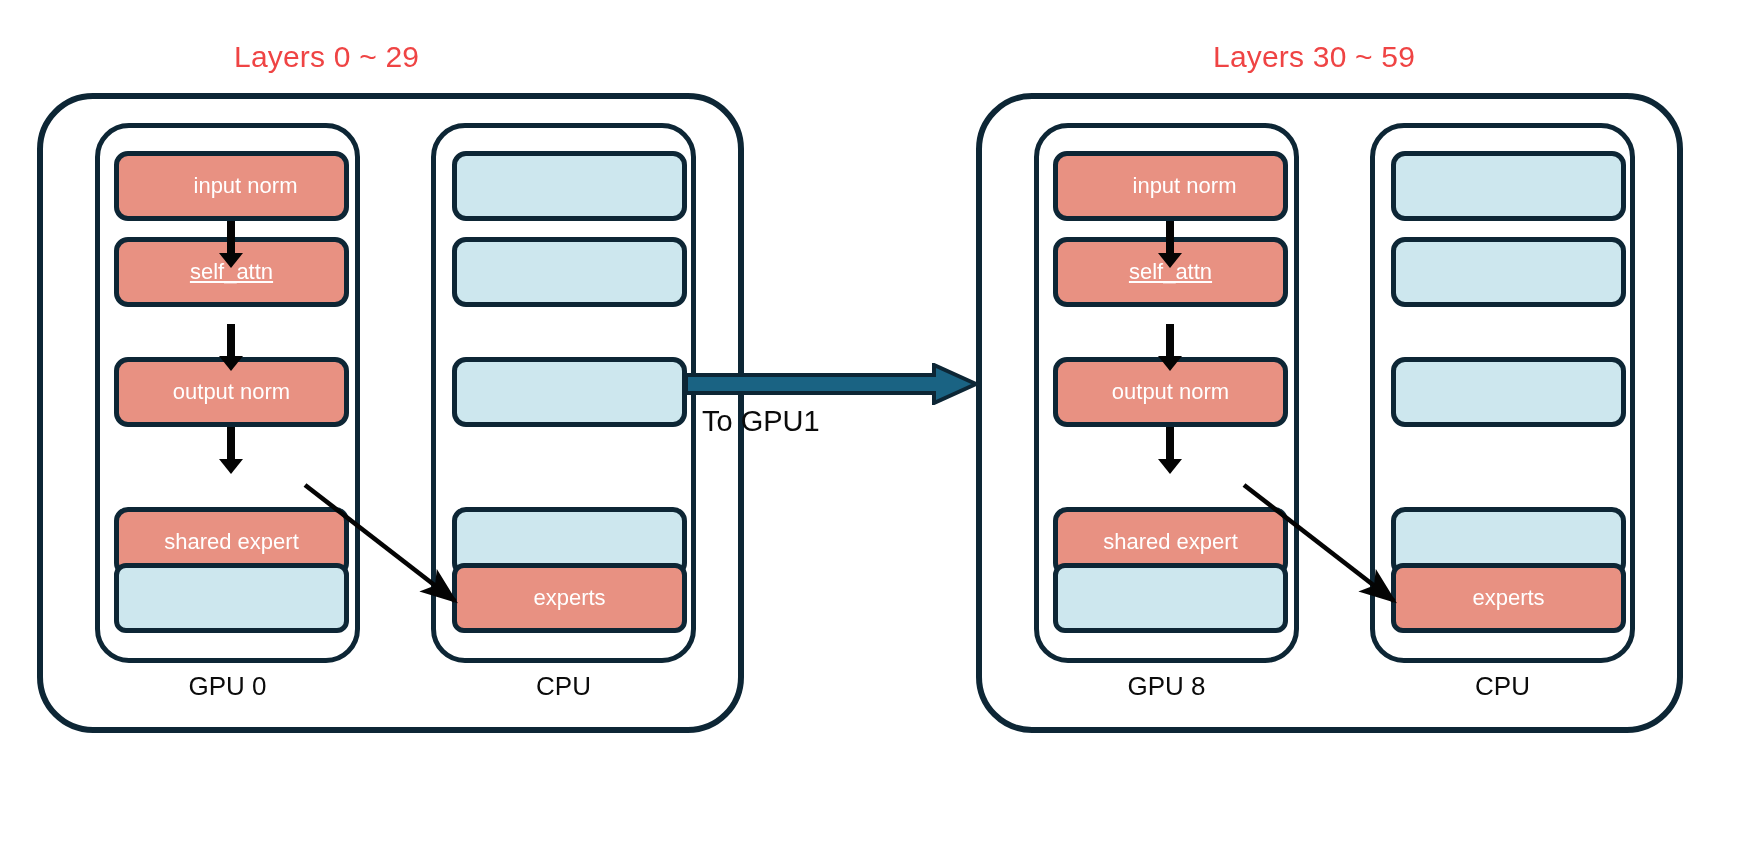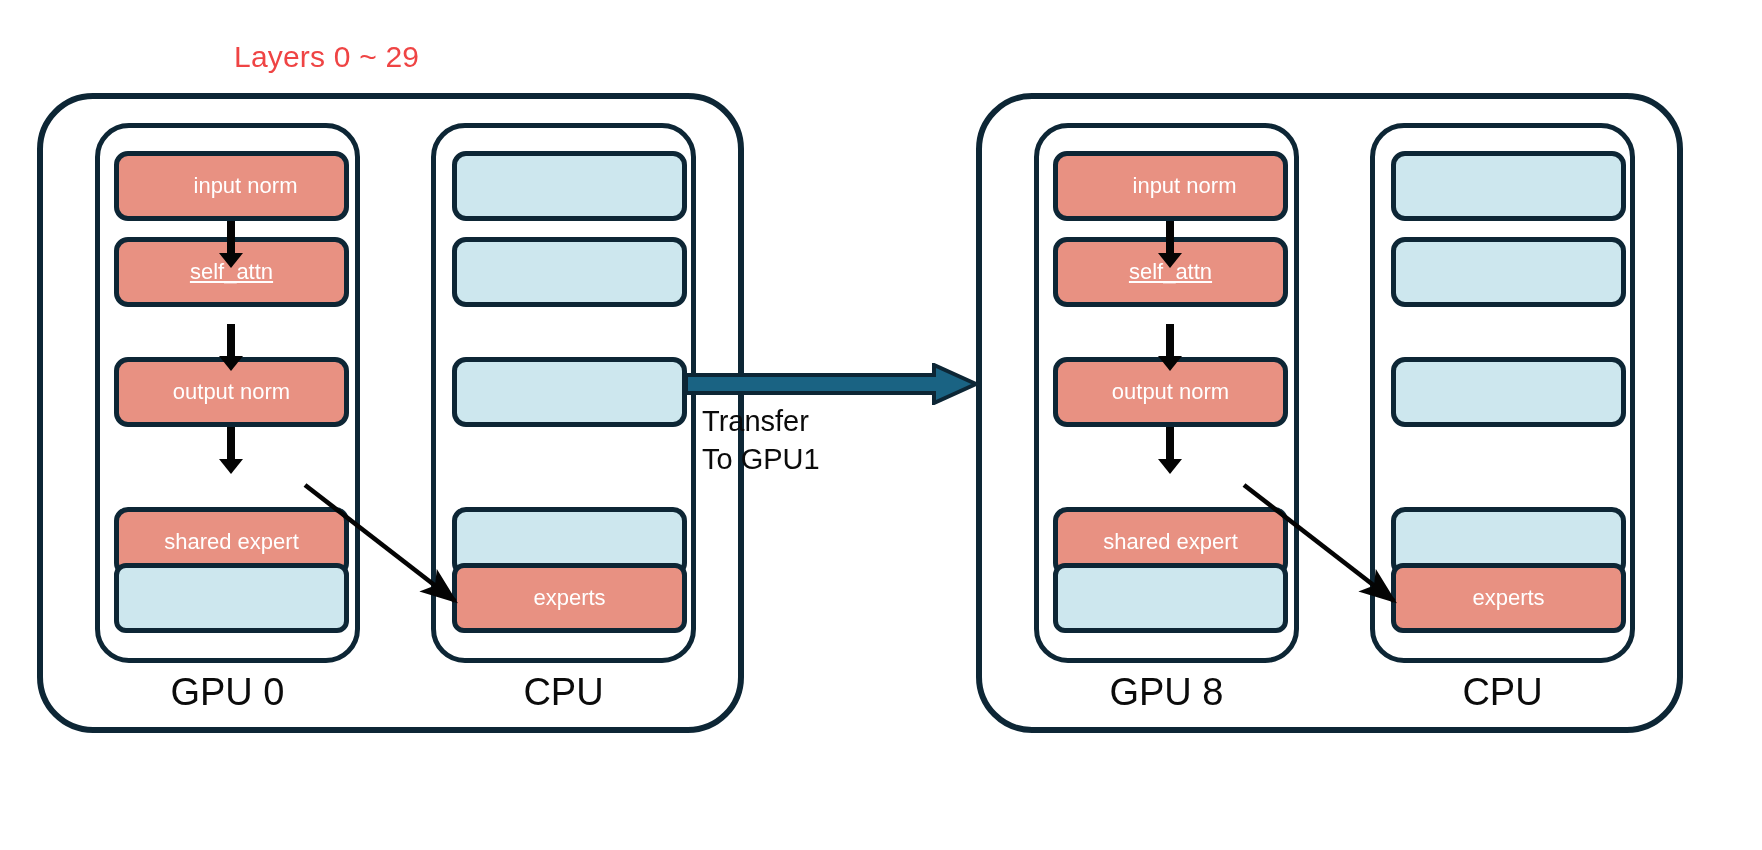--- a/index.html
+++ b/index.html
@@ -95,21 +95,21 @@
     border-right: 12px solid transparent;
     border-top: 15px solid #040404;
   }
   .va0 { top: 93px; }
   .va1 { top: 196px; }
   .va2 { top: 299px; }
 
   
   .device-label {
     position: absolute;
-    font-size: 38px;
+    font-size: 26px;
     color: #0b0b0b;
     white-space: nowrap;
     text-align: center;
   }
 
   
   .diag-arrow {
     position: absolute;
     pointer-events: none;
   }
@@ -132,20 +132,21 @@
     line-height: 1.32;
   }
   #transfer-label span { display: block; }
 </style>
 </head>
 <body>
 
 <div id="stage">
 
   <div class="panel-title" id="title-left">Layers 0 ~ 29</div>
+  <div class="panel-title" id="title-right">Layers 30 ~ 59</div>
 
   <div class="device-panel" id="panel-left">
 
     <div class="column col-gpu">
       <div class="slot red r0">input norm</div>
       <div class="slot red r1">self_attn</div>
       <div class="slot red r2">output norm</div>
       <div class="slot red r3">shared expert</div>
       <div class="slot blue r4"></div>
 
@@ -208,17 +209,16 @@
 
     <div class="device-label" style="left:52px; top:572px; width:265px;">GPU 8</div>
     <div class="device-label" style="left:388px; top:572px; width:265px;">CPU</div>
   </div>
 
   <svg id="transfer-arrow" viewBox="0 0 292 42">
     <path d="M0,12 L248,12 L248,2 L290,21 L248,40 L248,30 L0,30 Z" fill="#1a6383" stroke="#0d2635" stroke-width="4" stroke-linejoin="miter"></path>
   </svg>
 
   <div id="transfer-label">
-    <span>Transfer</span>
     <span>To GPU1</span>
   </div>
 
 </div>
 
 </body></html>

